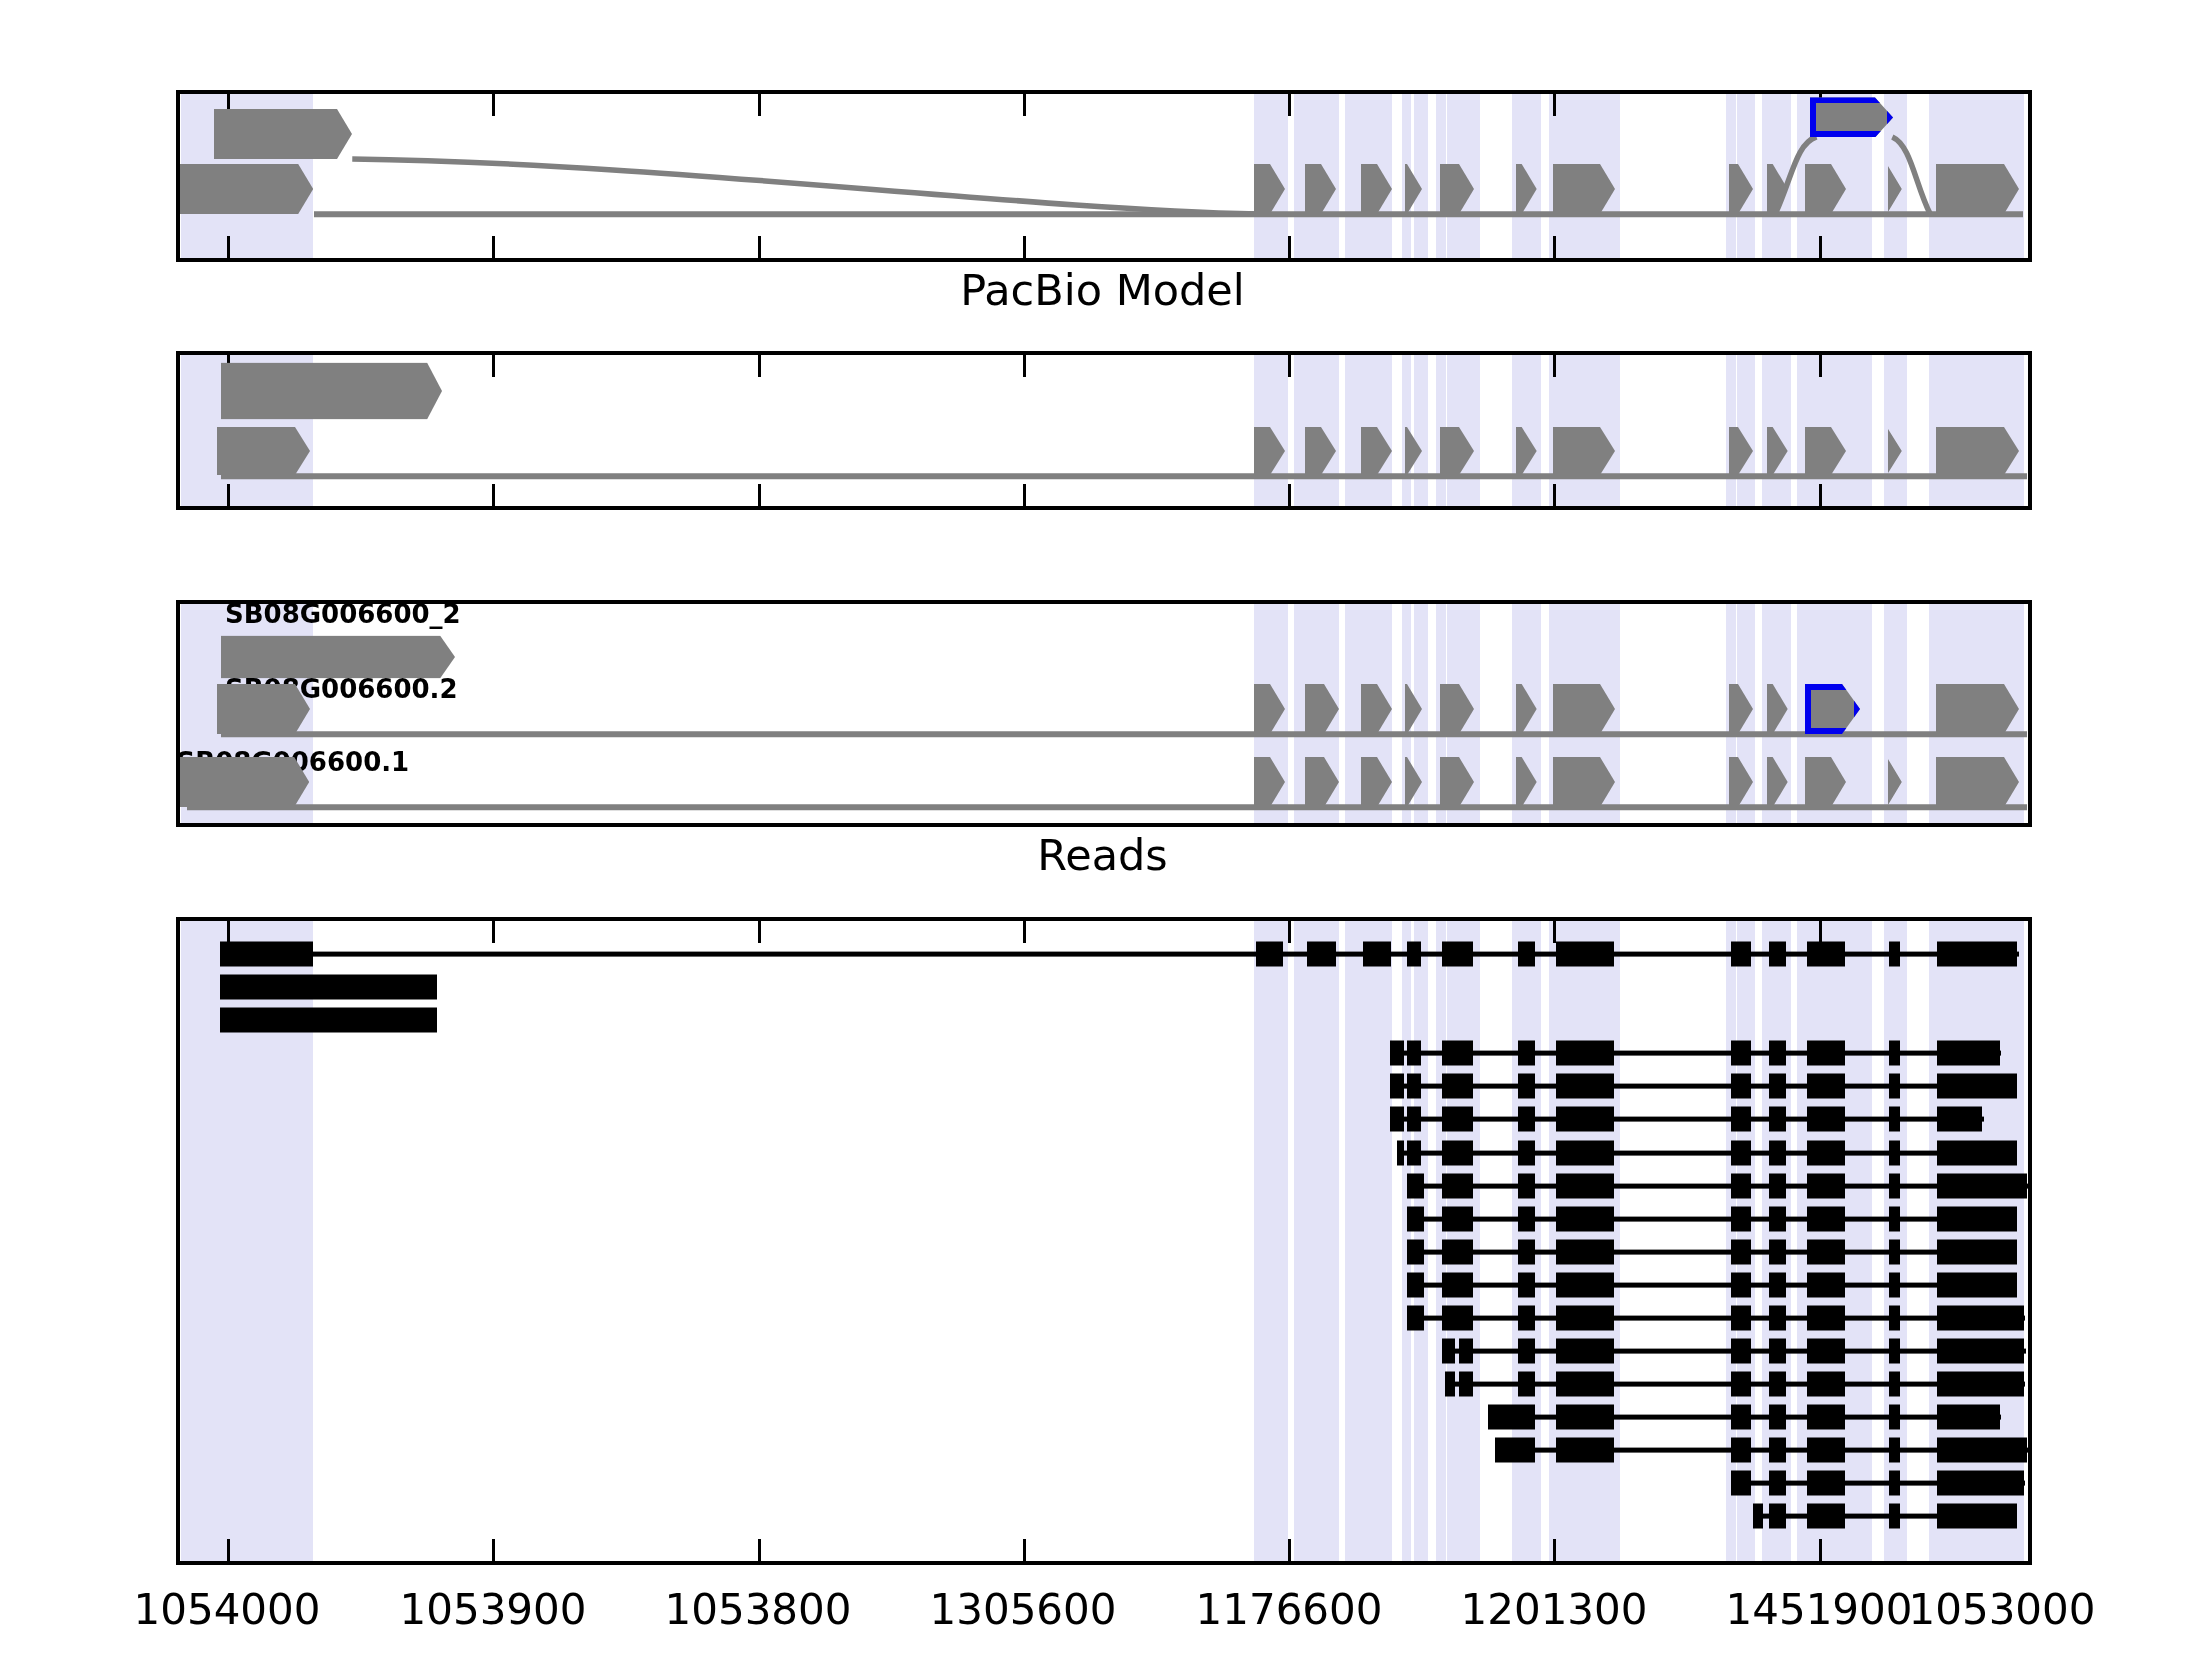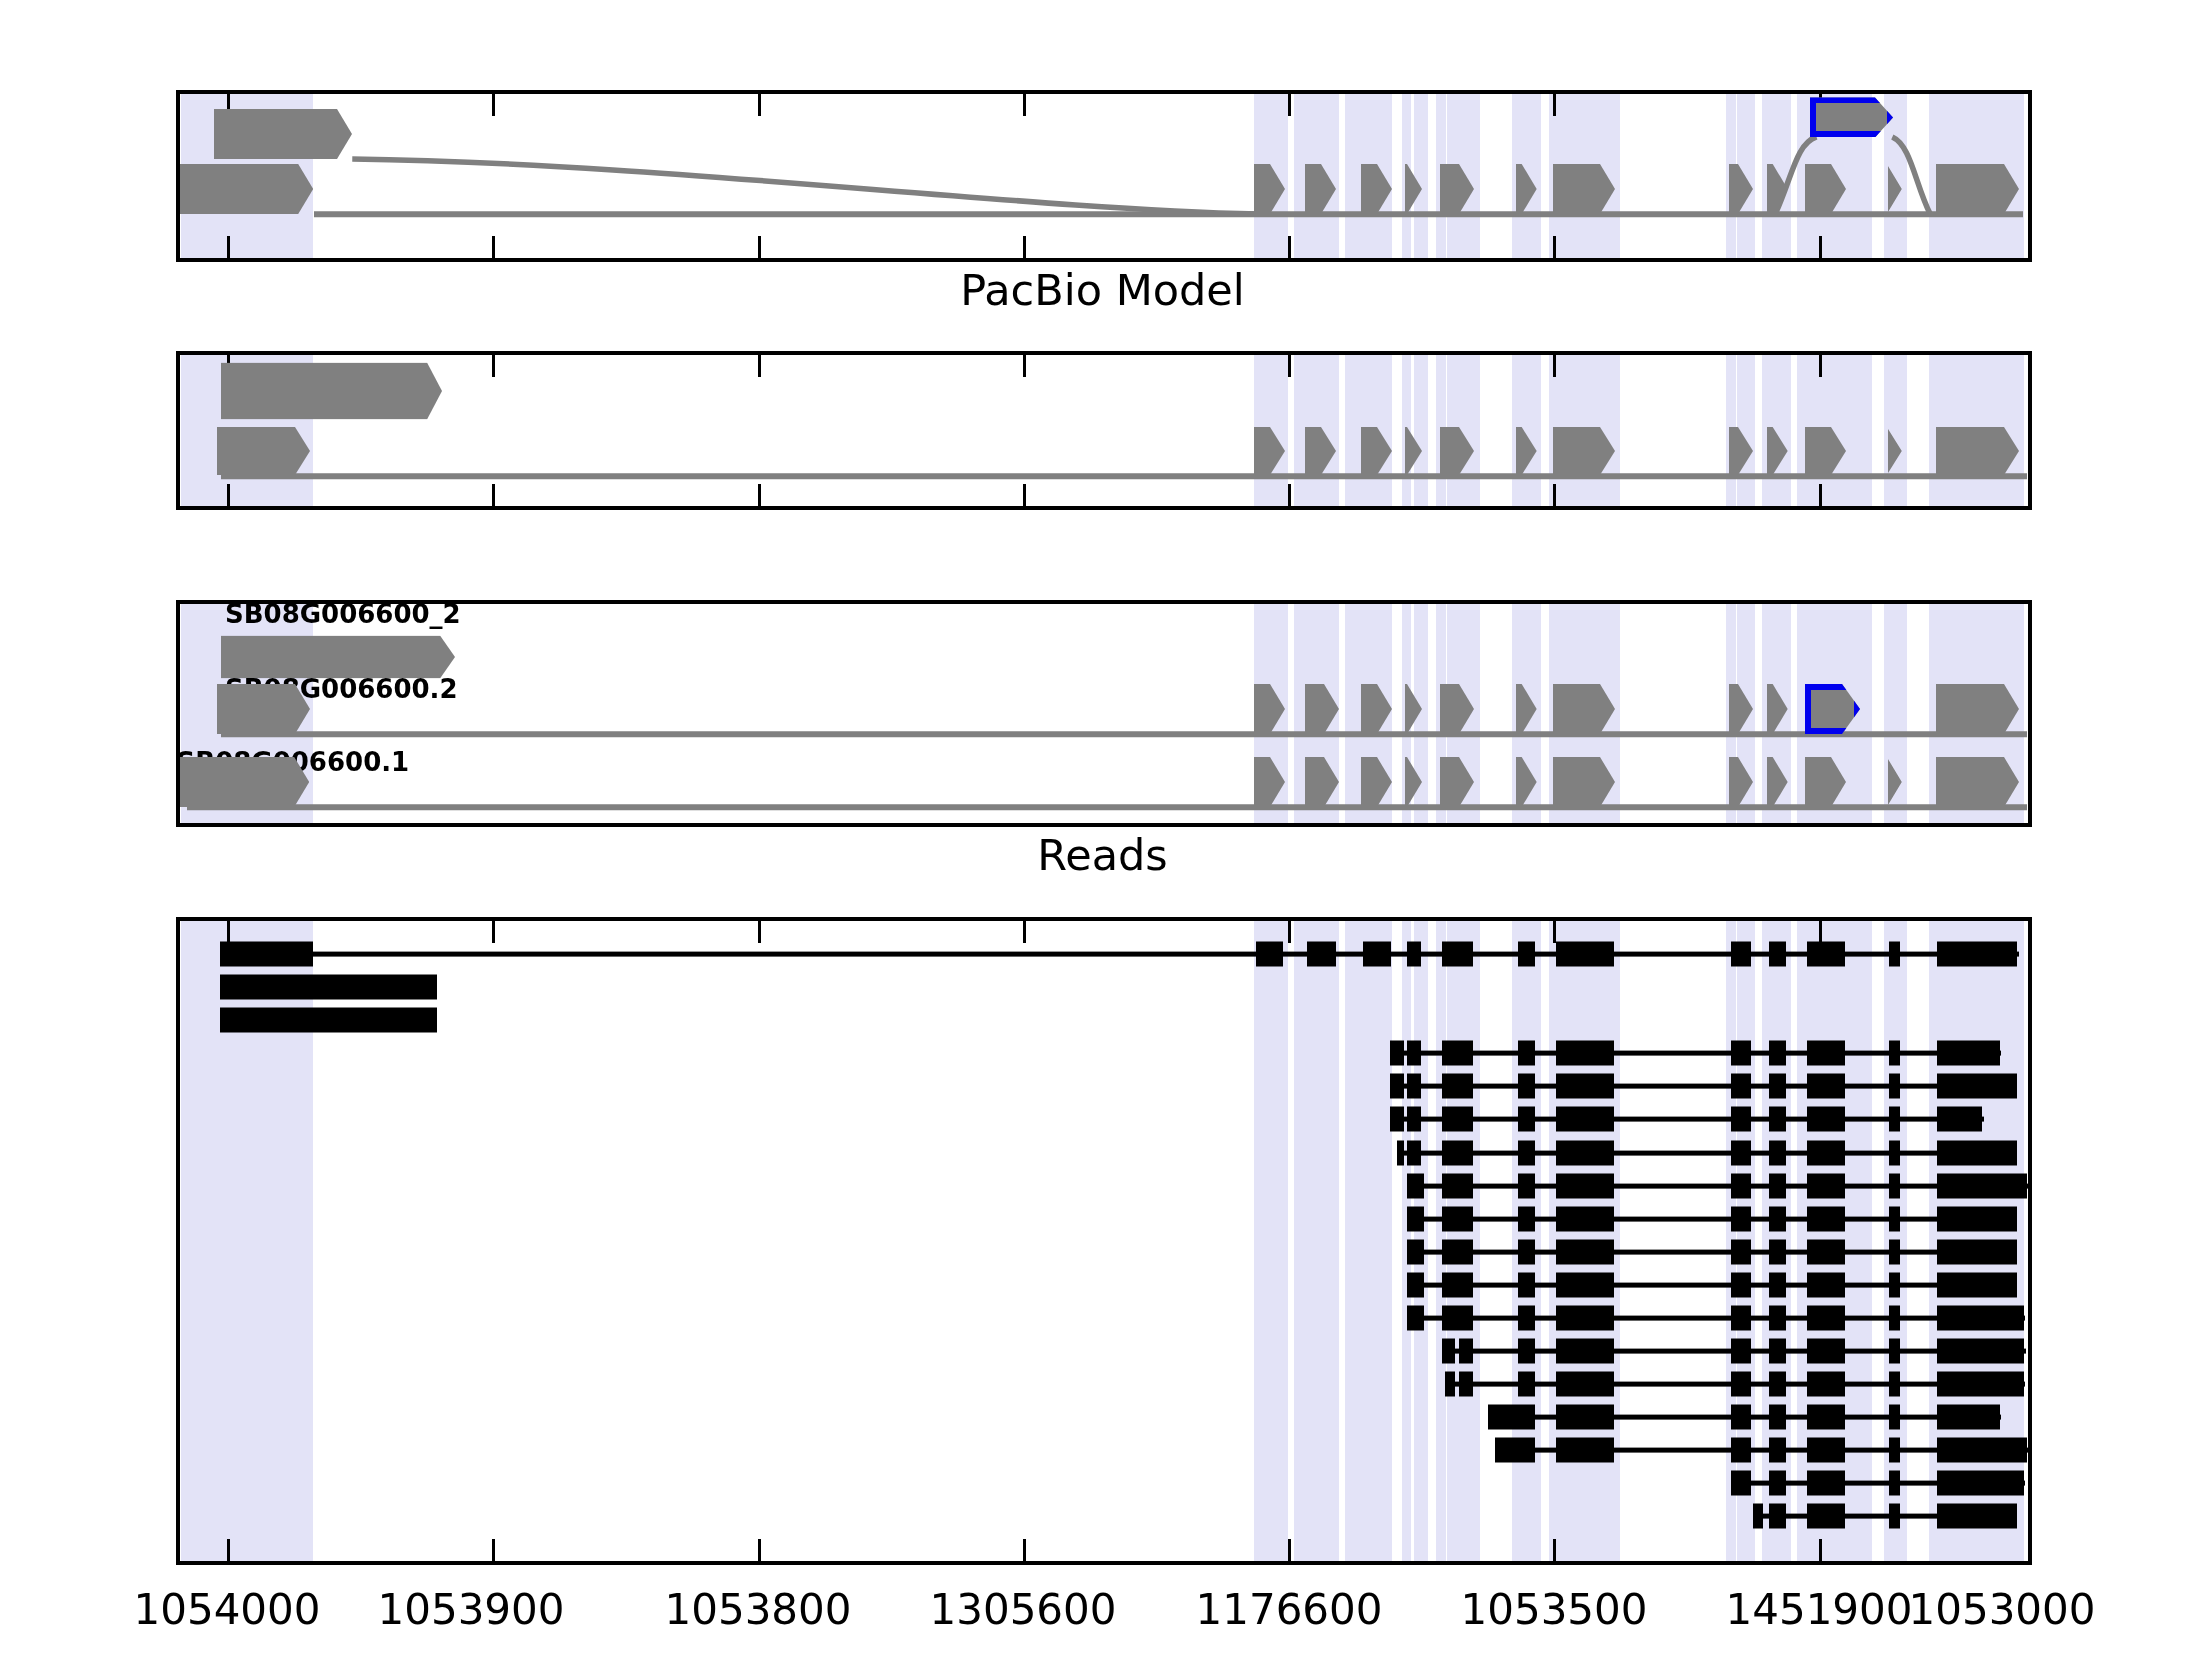--- a/index.html
+++ b/index.html
@@ -576,23 +576,23 @@
             <div class="rblock" style="left: 1627px; width: 38px; top: 595px;"></div>
             <div class="rblock" style="left: 1709px; width: 11px; top: 595px;"></div>
             <div class="rblock" style="left: 1757px; width: 80px; top: 595px;"></div>
           </div>
         </div>
     </div>
   </div>
 
   <div class="xlabels">
       <div class="xlab" style="left: 227px; top: 0px;">1054000</div>
-      <div class="xlab" style="left: 471px; top: 0px;">1053900</div>
+      <div class="xlab" style="left: 493px; top: 0px;">1053900</div>
       <div class="xlab" style="left: 758px; top: 0px;">1053800</div>
       <div class="xlab" style="left: 1023px; top: 0px;">1305600</div>
       <div class="xlab" style="left: 1289px; top: 0px;">1176600</div>
-      <div class="xlab" style="left: 1554px; top: 0px;">1053500</div>
+      <div class="xlab" style="left: 1554px; top: 0px;">1201300</div>
       <div class="xlab" style="left: 1819px; top: 0px;">1451900</div>
       <div class="xlab" style="left: 2002px; top: 0px;">1053000</div>
     </div>
 
 </div>
 
 
 </body></html>

